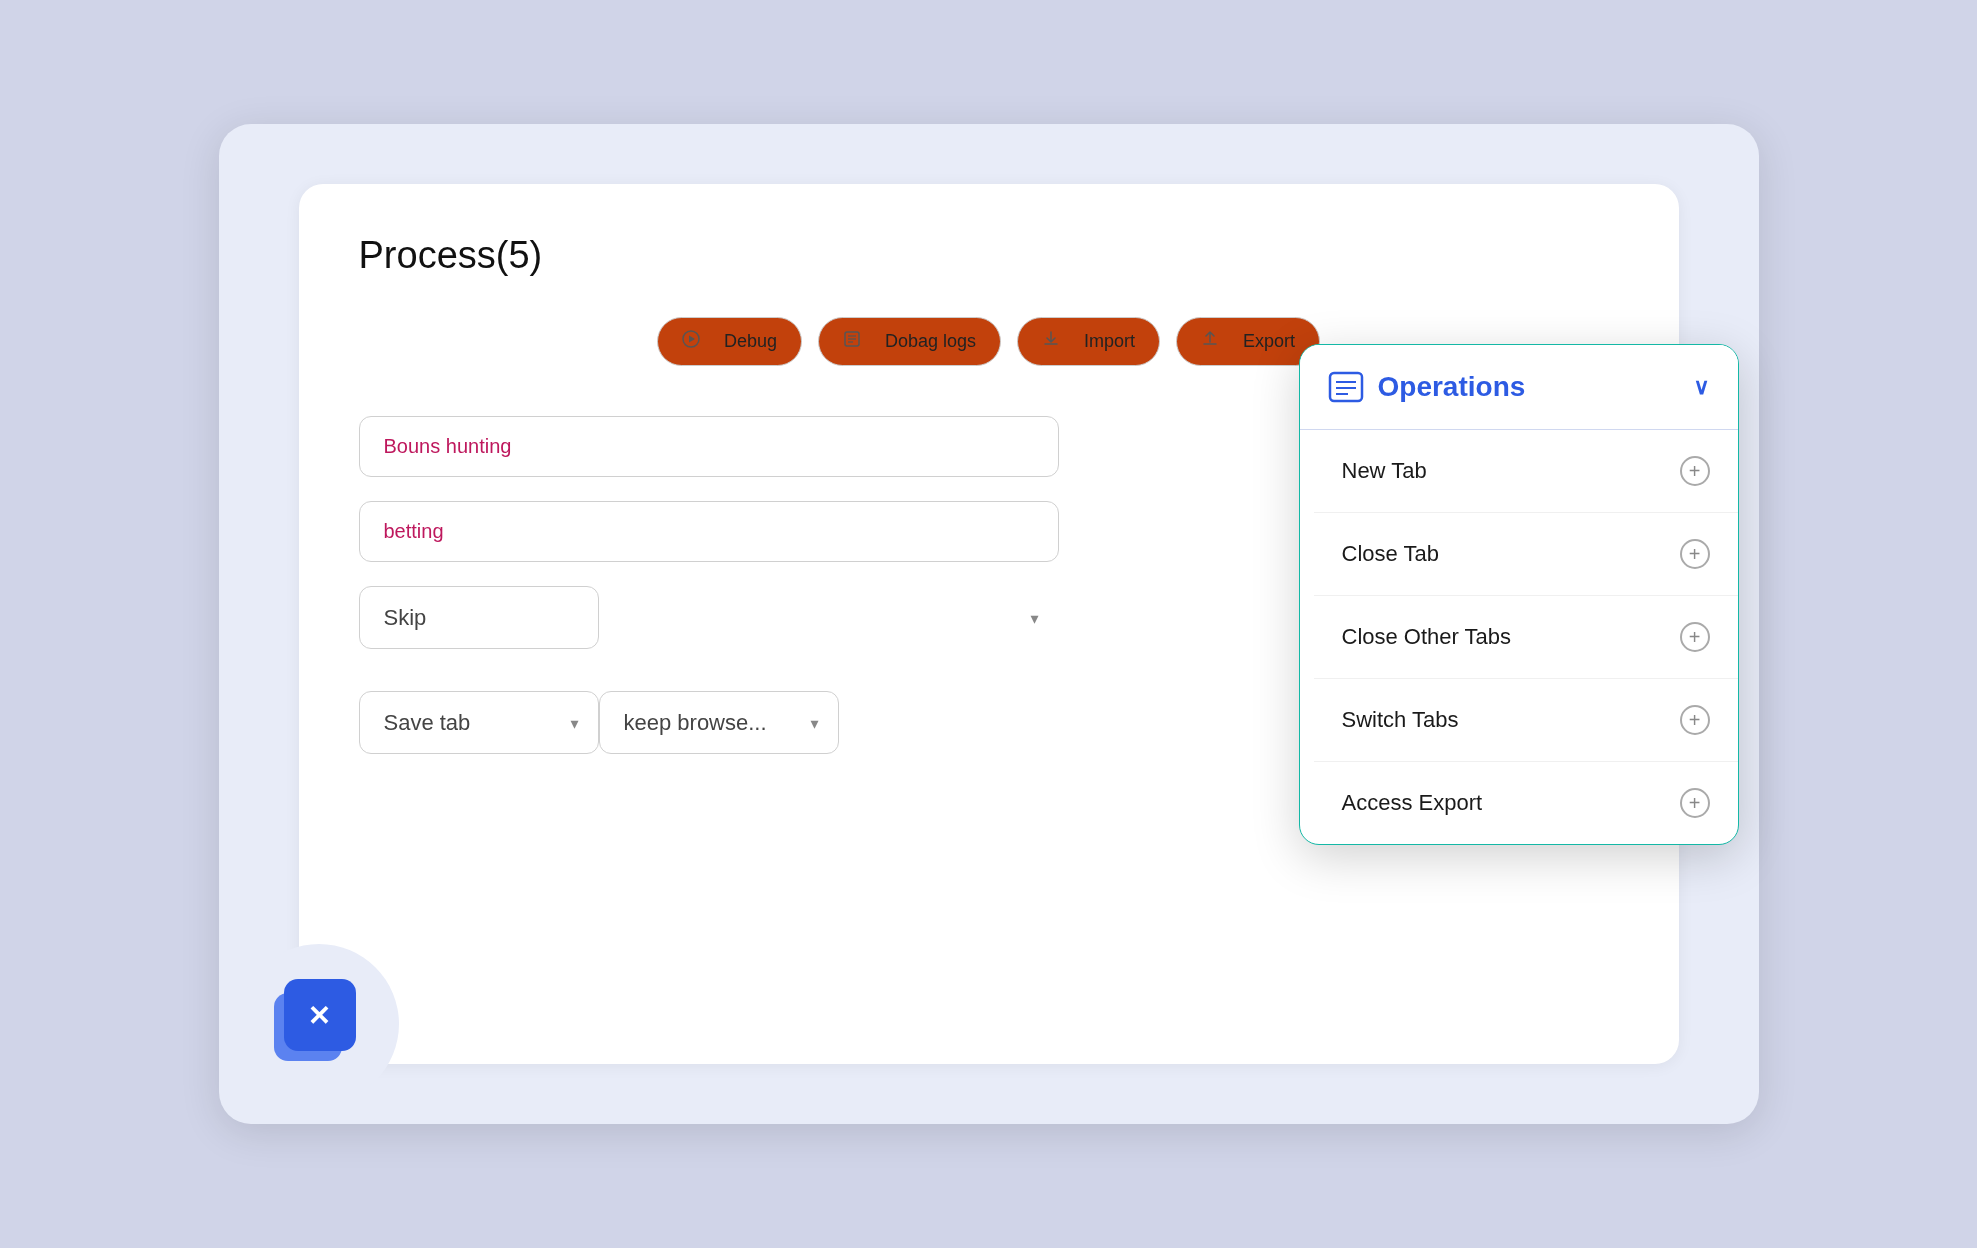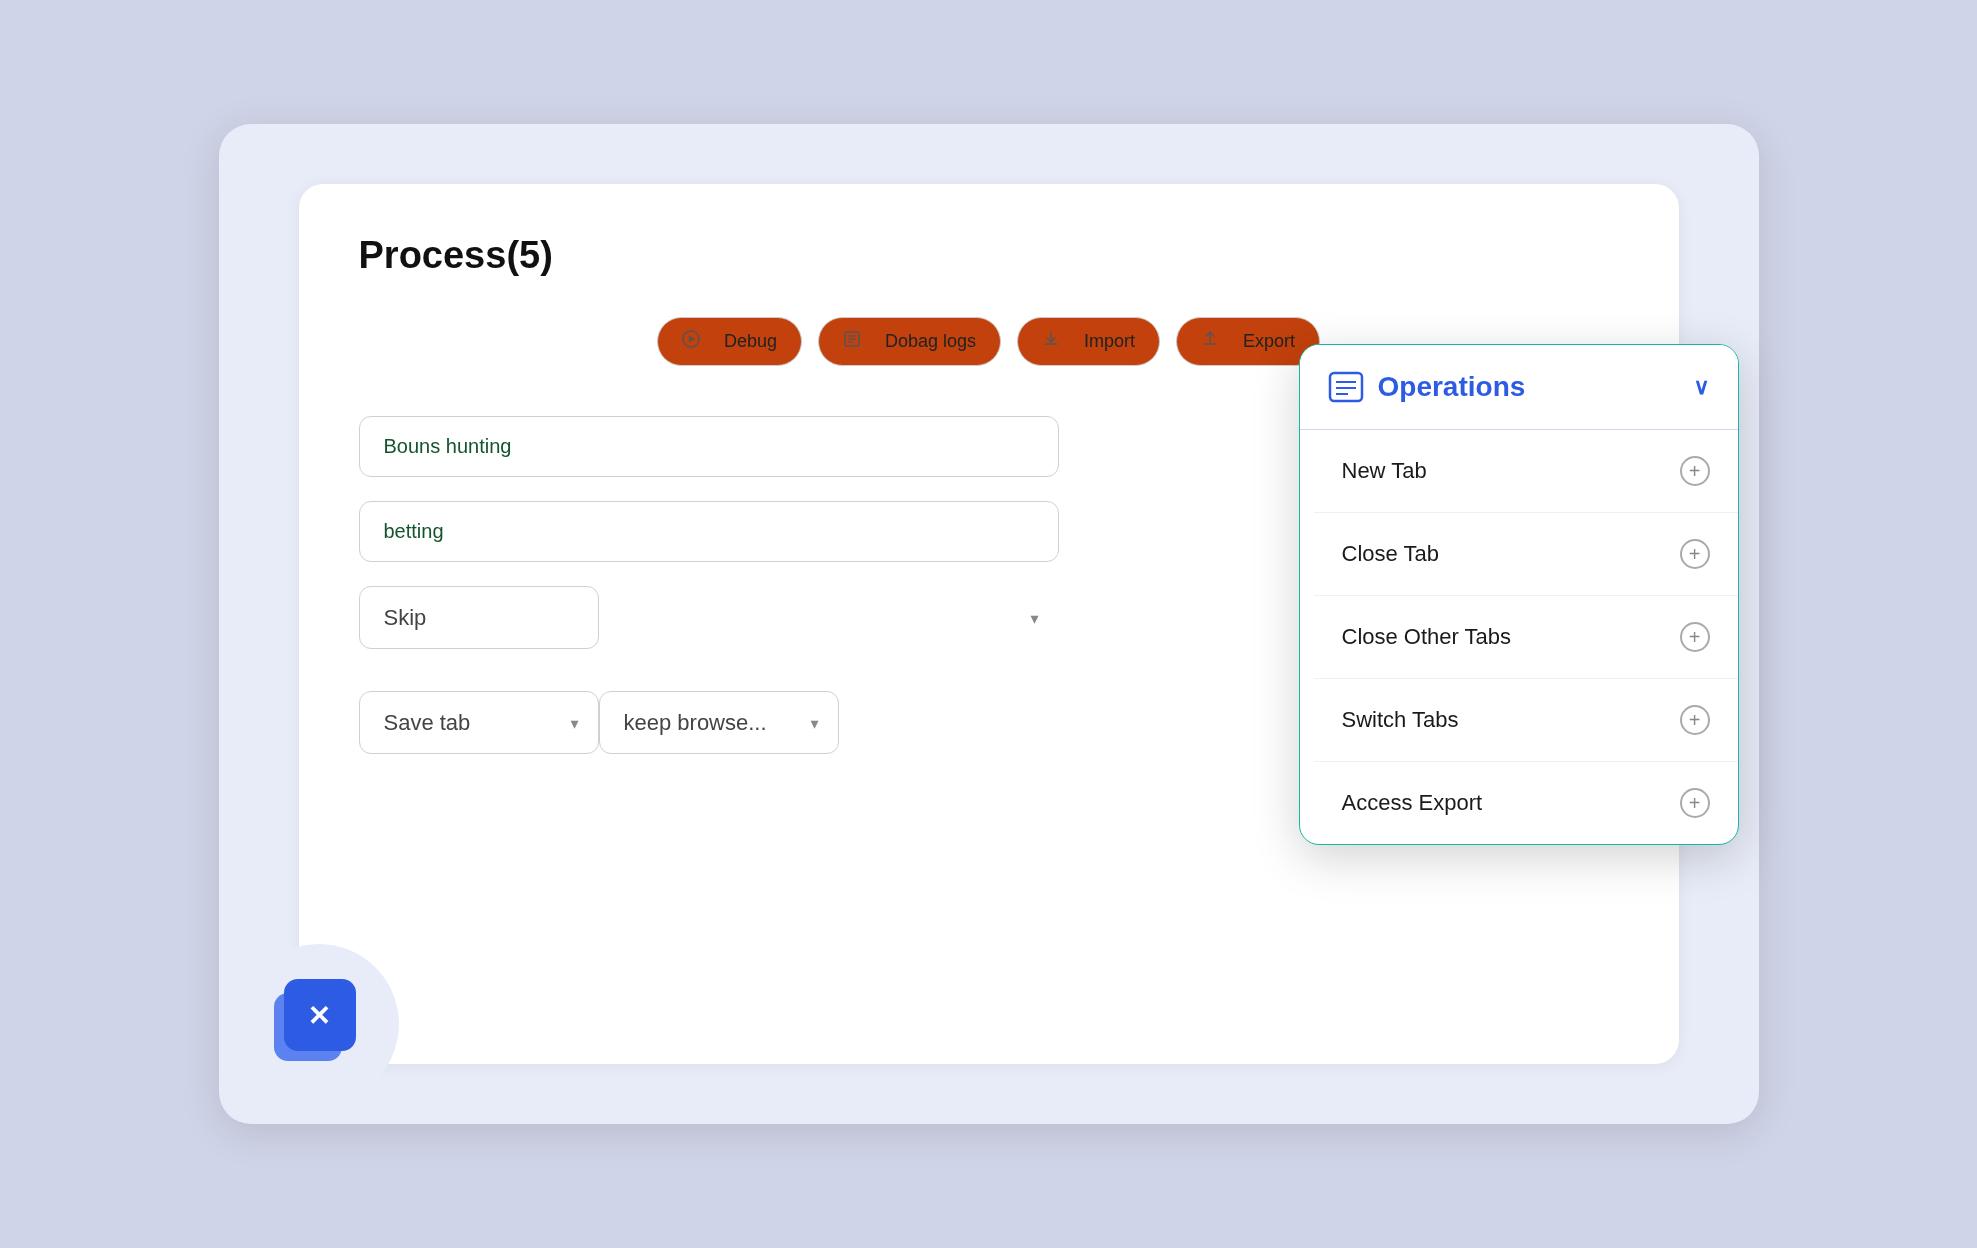--- a/index.html
+++ b/index.html
@@ -41,21 +41,21 @@
       background: #ffffff;
       border-radius: 24px;
       padding: 50px 60px;
       height: 100%;
       position: relative;
       box-shadow: 0 2px 16px rgba(0,0,0,0.06);
     }
 
     .page-title {
       font-size: 38px;
-      font-weight: 700;
+      font-weight: 400;
       color: #111;
       margin-bottom: 40px;
     }
 
     
     .toolbar {
       display: flex;
       gap: 16px;
       margin-bottom: 50px;
       justify-content: center;
@@ -86,21 +86,21 @@
       flex-direction: column;
       gap: 24px;
       max-width: 700px;
     }
 
     .form-input {
       padding: 18px 24px;
       border: 1.5px solid #d0d0d0;
       border-radius: 12px;
       font-size: 20px;
-      color: #14532d;
+      color: #be185d;
       background: #fff;
       width: 100%;
       outline: none;
     }
 
     .form-select-wrapper {
       position: relative;
       display: inline-block;
     }
 

